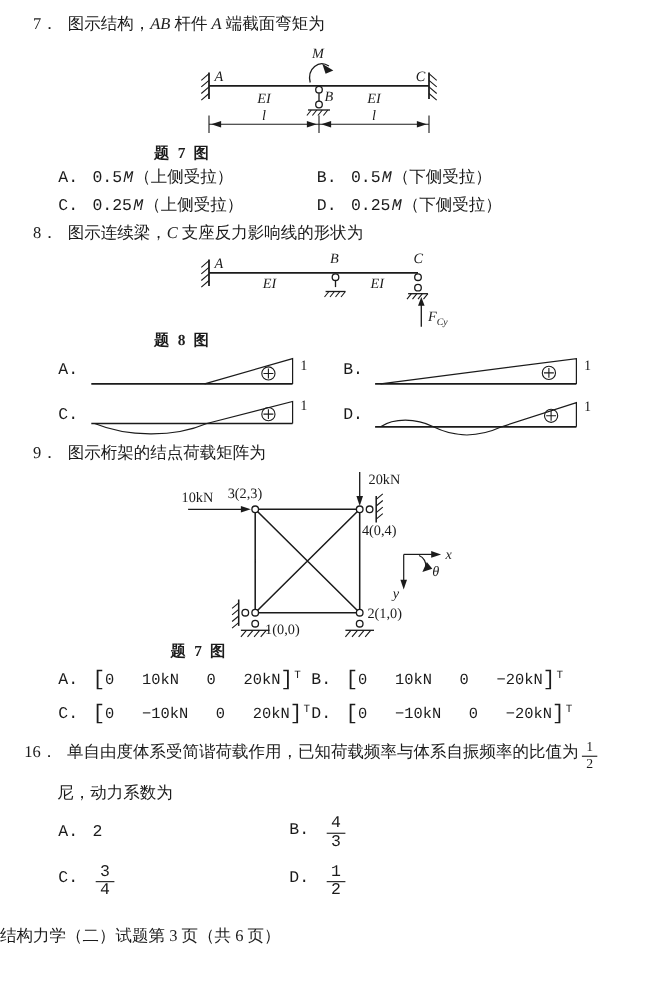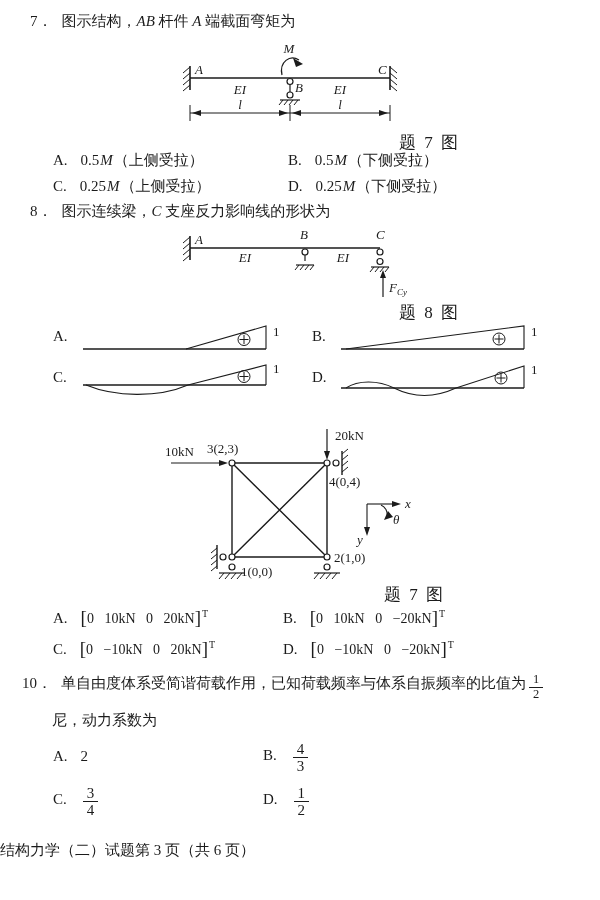--- a/index.html
+++ b/index.html
@@ -2,22 +2,22 @@
 <html><head>
 <meta charset="utf-8">
 <style>
   html,body{margin:0;padding:0;}
   .page{position:relative;width:548px;height:900px;background:#ffffff;
         font-family:"Liberation Serif",serif;color:#1b1b1b;overflow:hidden;}
   .page > *{position:absolute;}
   .stem{font-size:15px;white-space:nowrap;}
   .qnum{margin-right:9px;}
   .it{font-style:italic;}
-  .caption{font-size:17px;text-align:right;letter-spacing:2px;}
-  .opt{font-size:15px;white-space:nowrap;}
+  .caption{font-size:14px;text-align:left;letter-spacing:2px;font-weight:bold;}
+  .opt{font-size:15px;white-space:nowrap;font-family:Liberation Mono, monospace;}
   .olabel{margin-right:13px;}
   .oval .it{margin:0 1px;}
   svg{overflow:visible;}
   svg text{font-family:"Liberation Serif",serif;font-size:13px;fill:#1b1b1b;}
   svg .itx{font-style:italic;}
   svg line,svg path{stroke:#1b1b1b;fill:none;}
   svg circle.node{fill:#fff;stroke:#1b1b1b;stroke-width:1.2;}
   svg polygon{fill:#1b1b1b;stroke:none;}
   .mat-opt .bracket{font-size:19px;vertical-align:-1px;}
   .mat-opt .mat{white-space:pre;font-size:14px;}
@@ -165,20 +165,23 @@
     <line x1="3" y1="28" x2="186" y2="28" stroke-width="1.5"></line>
     <path d="M8 28 C20 20 40 20 56 28 C70 35 92 40 118 28" stroke-width="1.1"></path>
     <path d="M118 28 L186 6 L186 28" stroke-width="1.1"></path>
     <g>
       <circle cx="163" cy="18" r="6" stroke="#1b1b1b" stroke-width="1" fill="none"></circle>
       <path d="M158.5 18 H167.5 M163 13.5 V22.5" stroke-width="1"></path>
     </g>
     <text x="193" y="14">1</text>
   </svg>
 
+  <div class="stem" style="left:30px;top:402px">
+    <span class="qnum">9．</span><span>图示桁架的结点荷载矩阵为</span>
+  </div>
 
   <svg style="left:155px;top:426px" width="290" height="160">
     <g>
       <path d="M77 37 H172 M77 131 H172 M77 37 V131 M172 37 V131 M77 37 L172 131 M77 131 L172 37" stroke-width="1.4"></path>
     </g>
     <g>
       <line x1="16" y1="37" x2="67" y2="37" stroke-width="1.2"></line>
       <polygon points="73,37 64,34 64,40"></polygon>
     </g>
     <text x="10" y="30">10kN</text>
@@ -236,21 +239,21 @@
     <span class="olabel">B.</span><span class="bracket">[</span><span class="mat">0   10kN   0   −20kN</span><span class="bracket">]</span><span class="matT">T</span>
   </div>
   <div class="opt mat-opt" style="left:53px;top:638px">
     <span class="olabel">C.</span><span class="bracket">[</span><span class="mat">0   −10kN   0   20kN</span><span class="bracket">]</span><span class="matT">T</span>
   </div>
   <div class="opt mat-opt" style="left:283px;top:638px">
     <span class="olabel">D.</span><span class="bracket">[</span><span class="mat">0   −10kN   0   −20kN</span><span class="bracket">]</span><span class="matT">T</span>
   </div>
 
   <div class="stem" style="left:22px;top:673px">
-    <span class="qnum">10．</span><span>单自由度体系受简谐荷载作用，已知荷载频率与体系自振频率的比值为</span><span class="frac frac-sm"><span class="fnum">1</span><span class="fden">2</span></span><span>，不计阻</span>
+    <span class="qnum">16．</span><span>单自由度体系受简谐荷载作用，已知荷载频率与体系自振频率的比值为</span><span class="frac frac-sm"><span class="fnum">1</span><span class="fden">2</span></span><span>，不计阻</span>
   </div>
   <div class="stem" style="left:52px;top:711px">尼，动力系数为</div>
 
   <div class="opt" style="left:53px;top:748px">
     <span class="olabel">A.</span><span>2</span>
   </div>
   <div class="opt" style="left:263px;top:741px">
     <span class="olabel">B.</span><span class="frac frac-lg"><span class="fnum">4</span><span class="fden">3</span></span>
   </div>
   <div class="opt" style="left:53px;top:785px">

